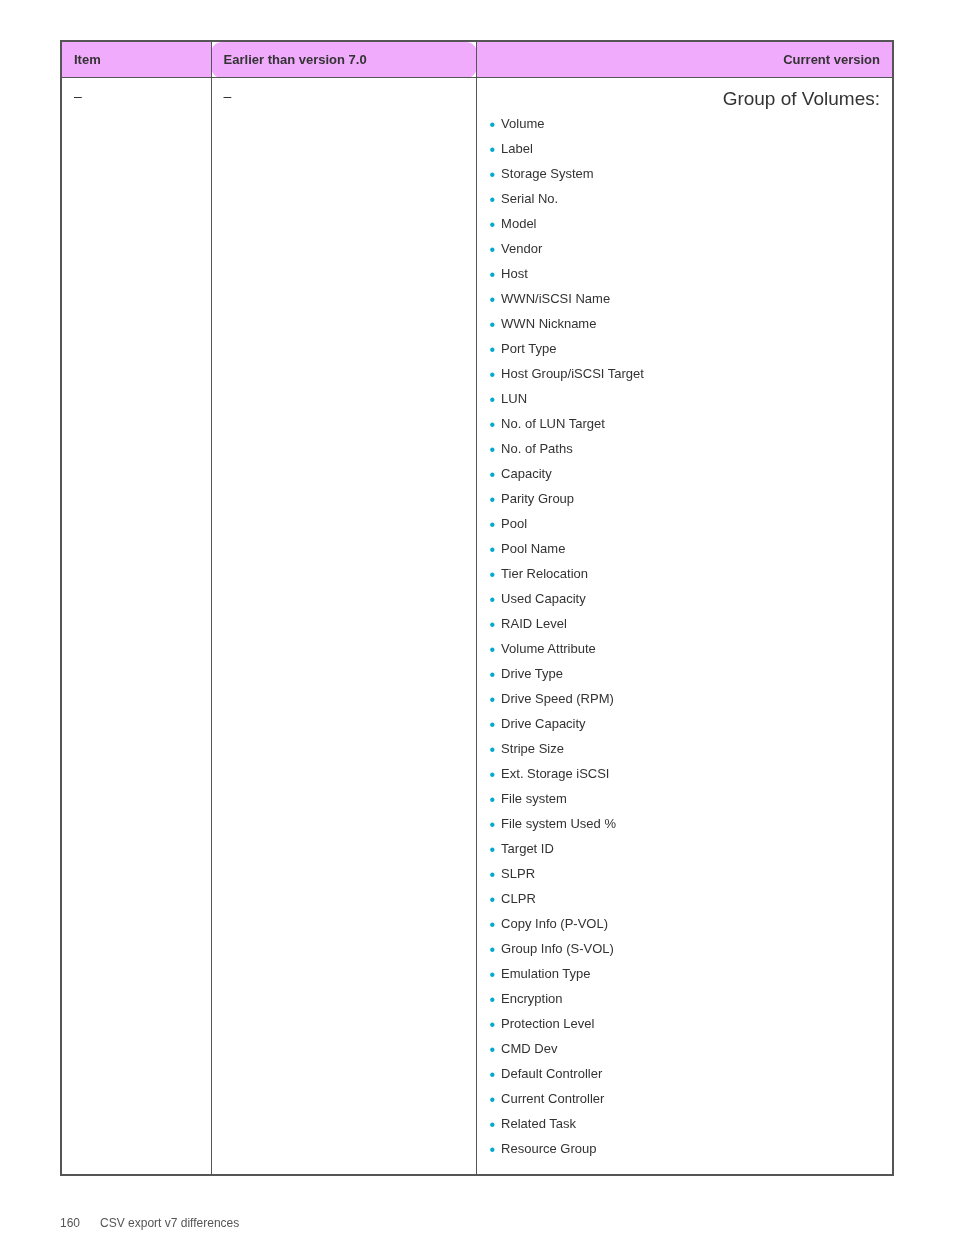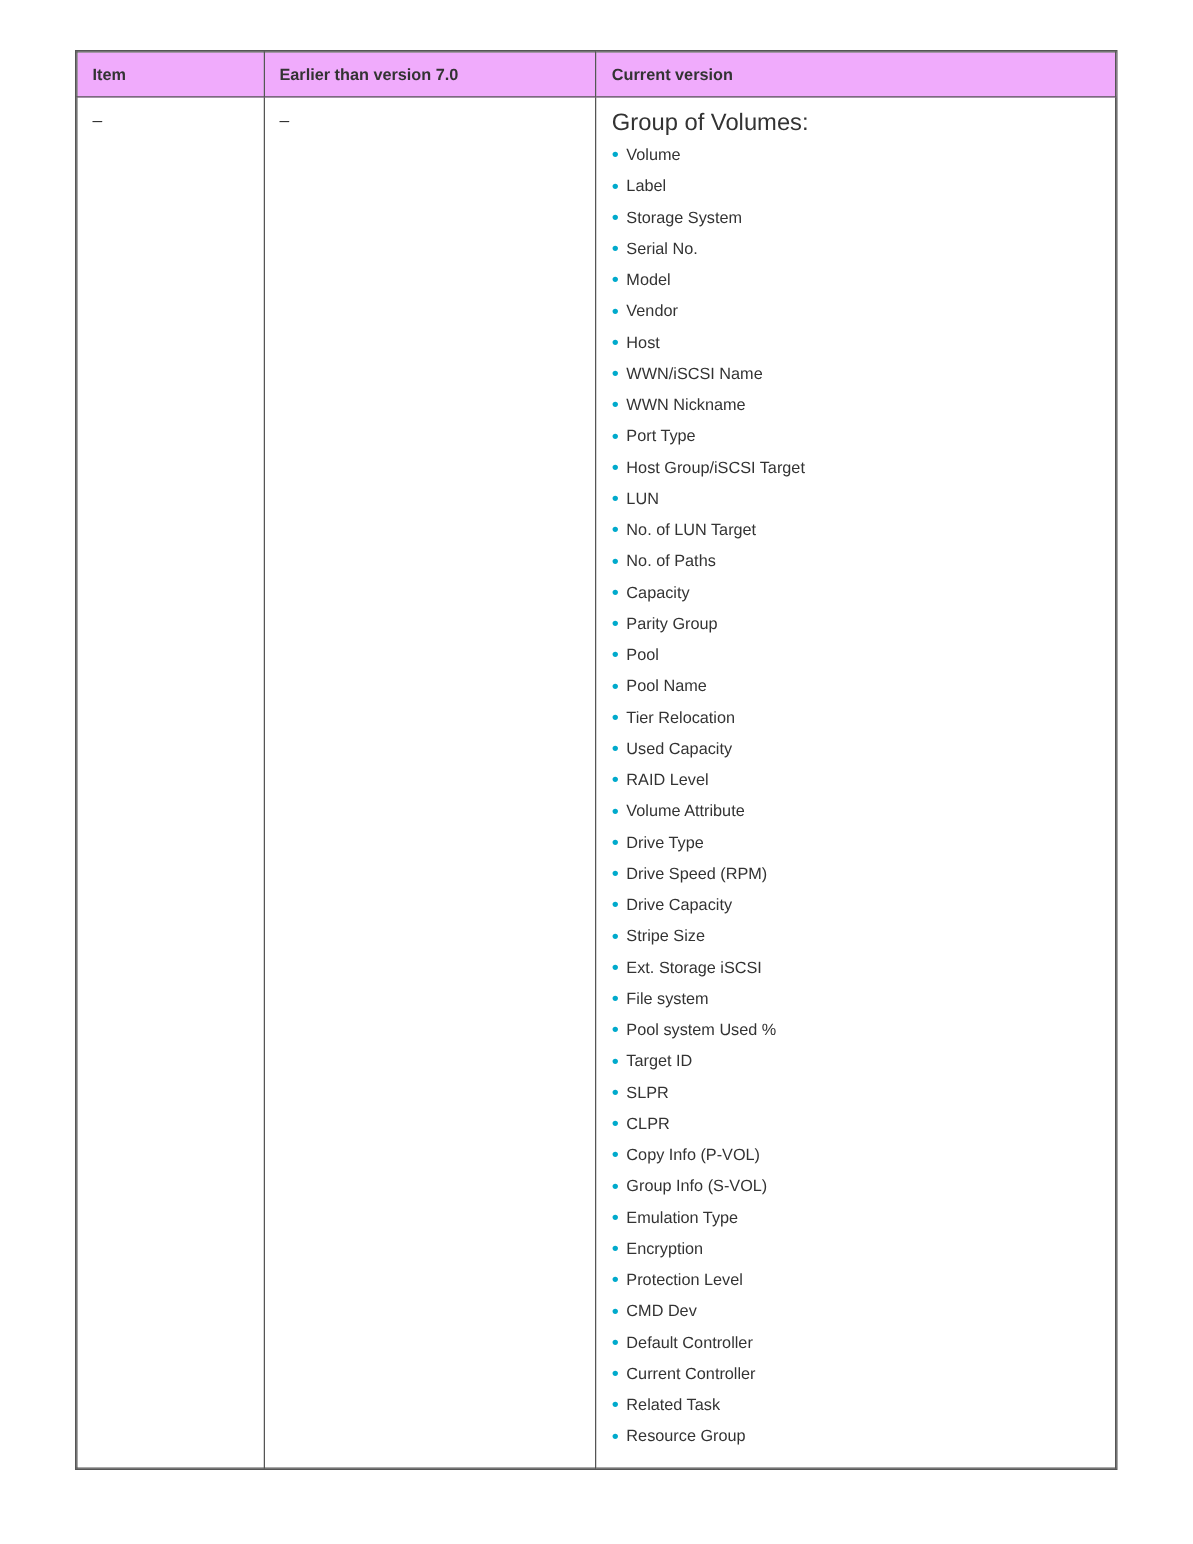--- a/index.html
+++ b/index.html
@@ -47,24 +47,26 @@
       vertical-align: top;
       font-size: 13px;
     }
 
     .col-item {
       width: 18%;
     }
 
     .col-earlier {
       width: 32%;
+      border-radius: 11px;
     }
 
     .col-current {
       width: 50%;
+      text-align: right;
     }
 
     .group-label {
       font-size: 19px;
       margin-bottom: 4px;
     }
 
     .bullet-list {
       list-style: none;
       padding: 0;
@@ -225,21 +227,21 @@
                 <li>
                   <span class="bullet-dot">•</span>
                   <span>Ext. Storage iSCSI</span>
                 </li>
                 <li>
                   <span class="bullet-dot">•</span>
                   <span>File system</span>
                 </li>
                 <li>
                   <span class="bullet-dot">•</span>
-                  <span>Pool system Used %</span>
+                  <span>File system Used %</span>
                 </li>
                 <li>
                   <span class="bullet-dot">•</span>
                   <span>Target ID</span>
                 </li>
                 <li>
                   <span class="bullet-dot">•</span>
                   <span>SLPR</span>
                 </li>
                 <li>
@@ -286,13 +288,18 @@
                   <span class="bullet-dot">•</span>
                   <span>Resource Group</span>
                 </li>
               </ul>
           </td>
         </tr>
       </tbody>
     </table>
   </div>
 
+  <div class="footer-text">
+    <span>160</span>
+    &nbsp;&nbsp;&nbsp;&nbsp;
+    <span>CSV export v7 differences</span>
+  </div>
 </div>
 
 </body></html>

